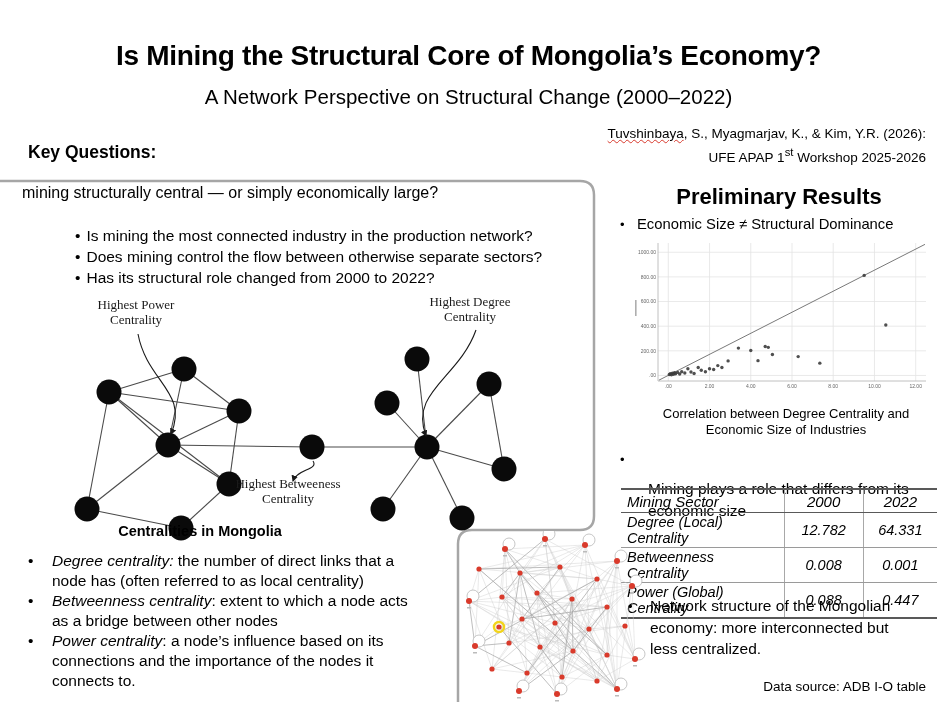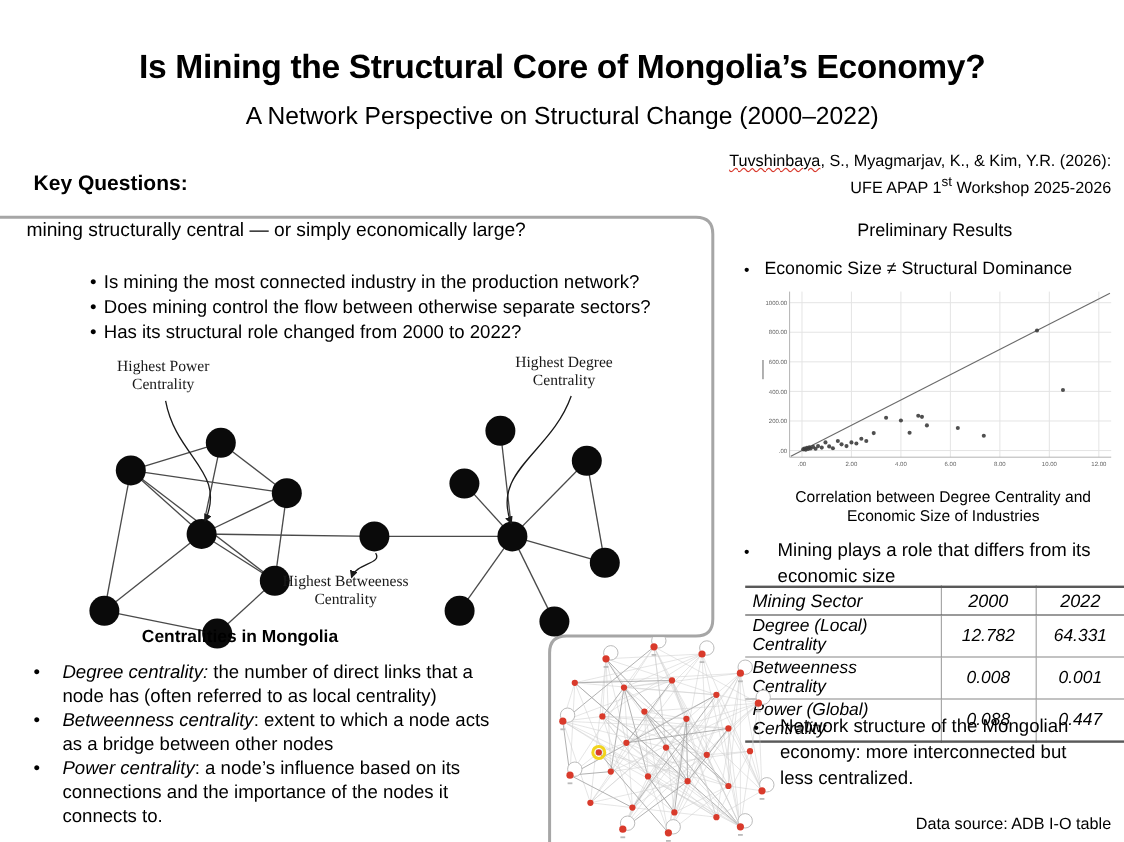--- a/index.html
+++ b/index.html
@@ -13,28 +13,28 @@
   .wavy{text-decoration:underline;text-decoration-style:wavy;text-decoration-color:#d83a2e;text-decoration-thickness:1px;}
   #key-questions{top:142px;left:28px;font-size:17.5px;font-weight:bold;}
   #intro{top:182px;left:22px;font-size:16px;line-height:21.5px;}
   #q-bullets{top:226px;left:75px;font-size:15.5px;line-height:20.8px;}
   .qb .dot{margin-right:6px;}
   #concept-caption{top:523px;left:105px;width:190px;text-align:center;font-weight:bold;font-size:14.5px;}
   #definitions{top:551px;left:28px;font-size:15.5px;line-height:20px;}
   .def-item{display:flex;}
   .def-bullet{width:24px;flex:0 0 24px;}
   .def-item i{font-style:italic;}
-  #rp-heading{top:184px;left:628px;width:302px;text-align:center;font-size:15px;font-weight:normal;}
+  #rp-heading{top:184px;left:628px;width:302px;text-align:center;font-size:22px;font-weight:bold;}
   .bullet-row{display:flex;}
   .bdot{flex:0 0 18px;font-size:13px;padding-top:1px;}
   #b1{top:216px;left:620px;font-size:14.8px;}
   #b1 .bdot{flex-basis:17px;}
   #scatter-caption{top:406px;left:640px;width:292px;text-align:center;font-size:13px;line-height:16px;}
   #b2{top:448px;left:620px;font-size:15.5px;line-height:21.5px;}
-  #b2 .btext{padding-left:10px;}
+  #b2 .btext{padding-left:10px;margin-top:30px;}
   #b3{top:595px;left:628px;font-size:15.5px;line-height:21.5px;}
   #b3 .btext{padding-left:4px;}
   #data-source{top:679px;right:11px;font-size:13.5px;}
   table.mining{border-collapse:collapse;font-size:14.5px;}
   table.mining th{font-weight:normal;font-size:15px;}
   table.mining th,table.mining td{padding:1px 6px;height:20px;border-left:1px solid #a8a8a8;border-right:1px solid #a8a8a8;}
   table.mining th:first-child,table.mining td:first-child{border-left:none;text-align:left;}
   table.mining th:last-child,table.mining td:last-child{border-right:none;}
   table.mining th{border-bottom:1px solid #595959;text-align:center;}
   table.mining td{text-align:center;border-bottom:1px solid #9a9a9a;}

